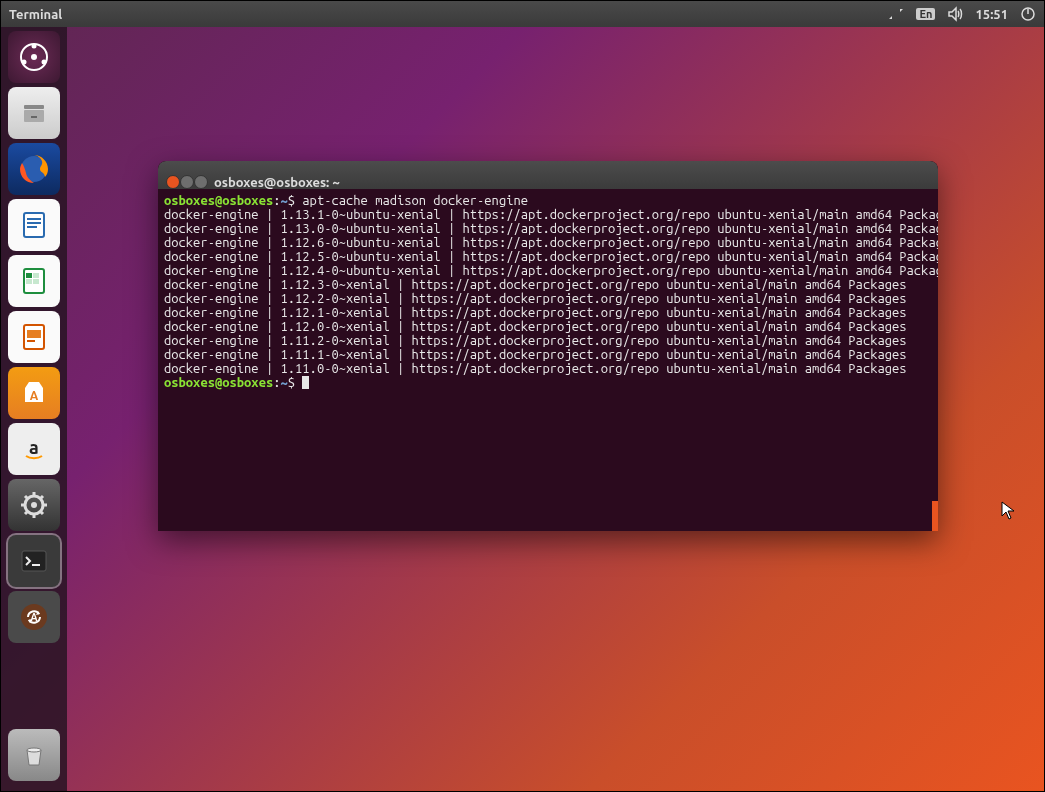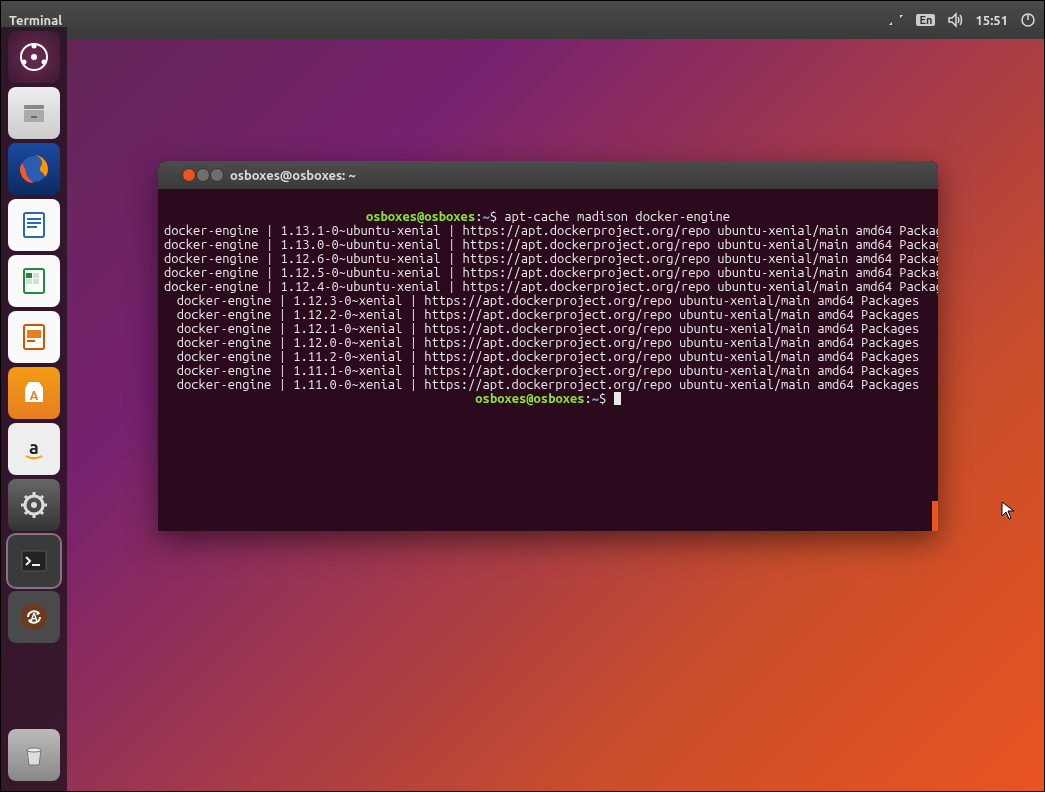--- a/index.html
+++ b/index.html
@@ -5,21 +5,21 @@
 * { margin:0; padding:0; box-sizing:border-box; }
 body {
   width:1045px; height:792px;
   font-family:"Ubuntu",sans-serif;
   background:linear-gradient(135deg,#5e2750 0%,#77216f 30%,#c94e2a 75%,#e95420 100%);
   overflow:hidden;
   position:relative;
   border:1px solid #000;
 }
 .topbar {
-  height:38px; background:linear-gradient(#4a4a4a,#3a3a3a);
+  height:26px; background:linear-gradient(#4a4a4a,#3a3a3a);
   color:#dcdcdc; font-size:13px; font-weight:bold;
   display:flex; align-items:center; padding:0 8px;
 }
 .topbar .title{flex:0 0 auto;}
 .topbar .spacer{flex:1;}
 .topbar .ind{margin-left:12px; display:flex; align-items:center; font-weight:bold;}
 .ind svg{width:16px;height:16px;fill:#dcdcdc;}
 .ind.lang{background:#ccc;color:#333;padding:0 3px;border-radius:2px;font-size:11px;font-weight:bold;}
 .launcher{
   position:absolute; left:0; top:26px; bottom:0; width:66px;
@@ -35,33 +35,33 @@
 .licon.active{box-shadow:0 0 0 2px rgba(255,255,255,.4);}
 .launcher .trash{margin-top:auto;margin-bottom:10px;}
 .termwin{
   position:absolute; left:157px; top:160px; width:780px; height:370px;
   background:#2b0a1e; border-radius:8px 8px 0 0;
   box-shadow:0 10px 30px rgba(0,0,0,.5);
   overflow:hidden;
 }
 .termbar{
   height:28px;background:linear-gradient(#4c4c4c,#3b3b3b);
-  display:flex;align-items:center;padding:0 24px;
+  display:flex;align-items:flex-end;padding:0 8px;
   border-radius:8px 8px 0 0;
 }
 .wbtn{width:14px;height:14px;border-radius:50%;border:1px solid #333;}
 .wbtn.close{background:#e95420;}
 .wbtn.min{background:#6e6e6e;}
 .wbtn.max{background:#6e6e6e;}
 .termtitle{color:#ddd;font-size:13px;font-weight:bold;margin-left:6px;}
 .termbody{
-  padding:20px 6px;
+  padding:4px 6px;
   font-family:"Ubuntu Mono","DejaVu Sans Mono",monospace;
   font-size:13px; line-height:14px;
-  color:#e8e8e8; white-space:pre;text-align:center;
+  color:#e8e8e8; white-space:pre;
 }
 .pu{color:#8ae234;font-weight:bold;} 
 .pc{color:#729fcf;font-weight:bold;} 
 .pw{color:#e8e8e8;}
 .cursor{
   display:inline-block;width:7px;height:13px;background:#e8e8e8;vertical-align:text-bottom;
 }
 .termscroll{
   position:absolute;right:0;bottom:0;width:6px;height:30px;background:#e95420;
 }

